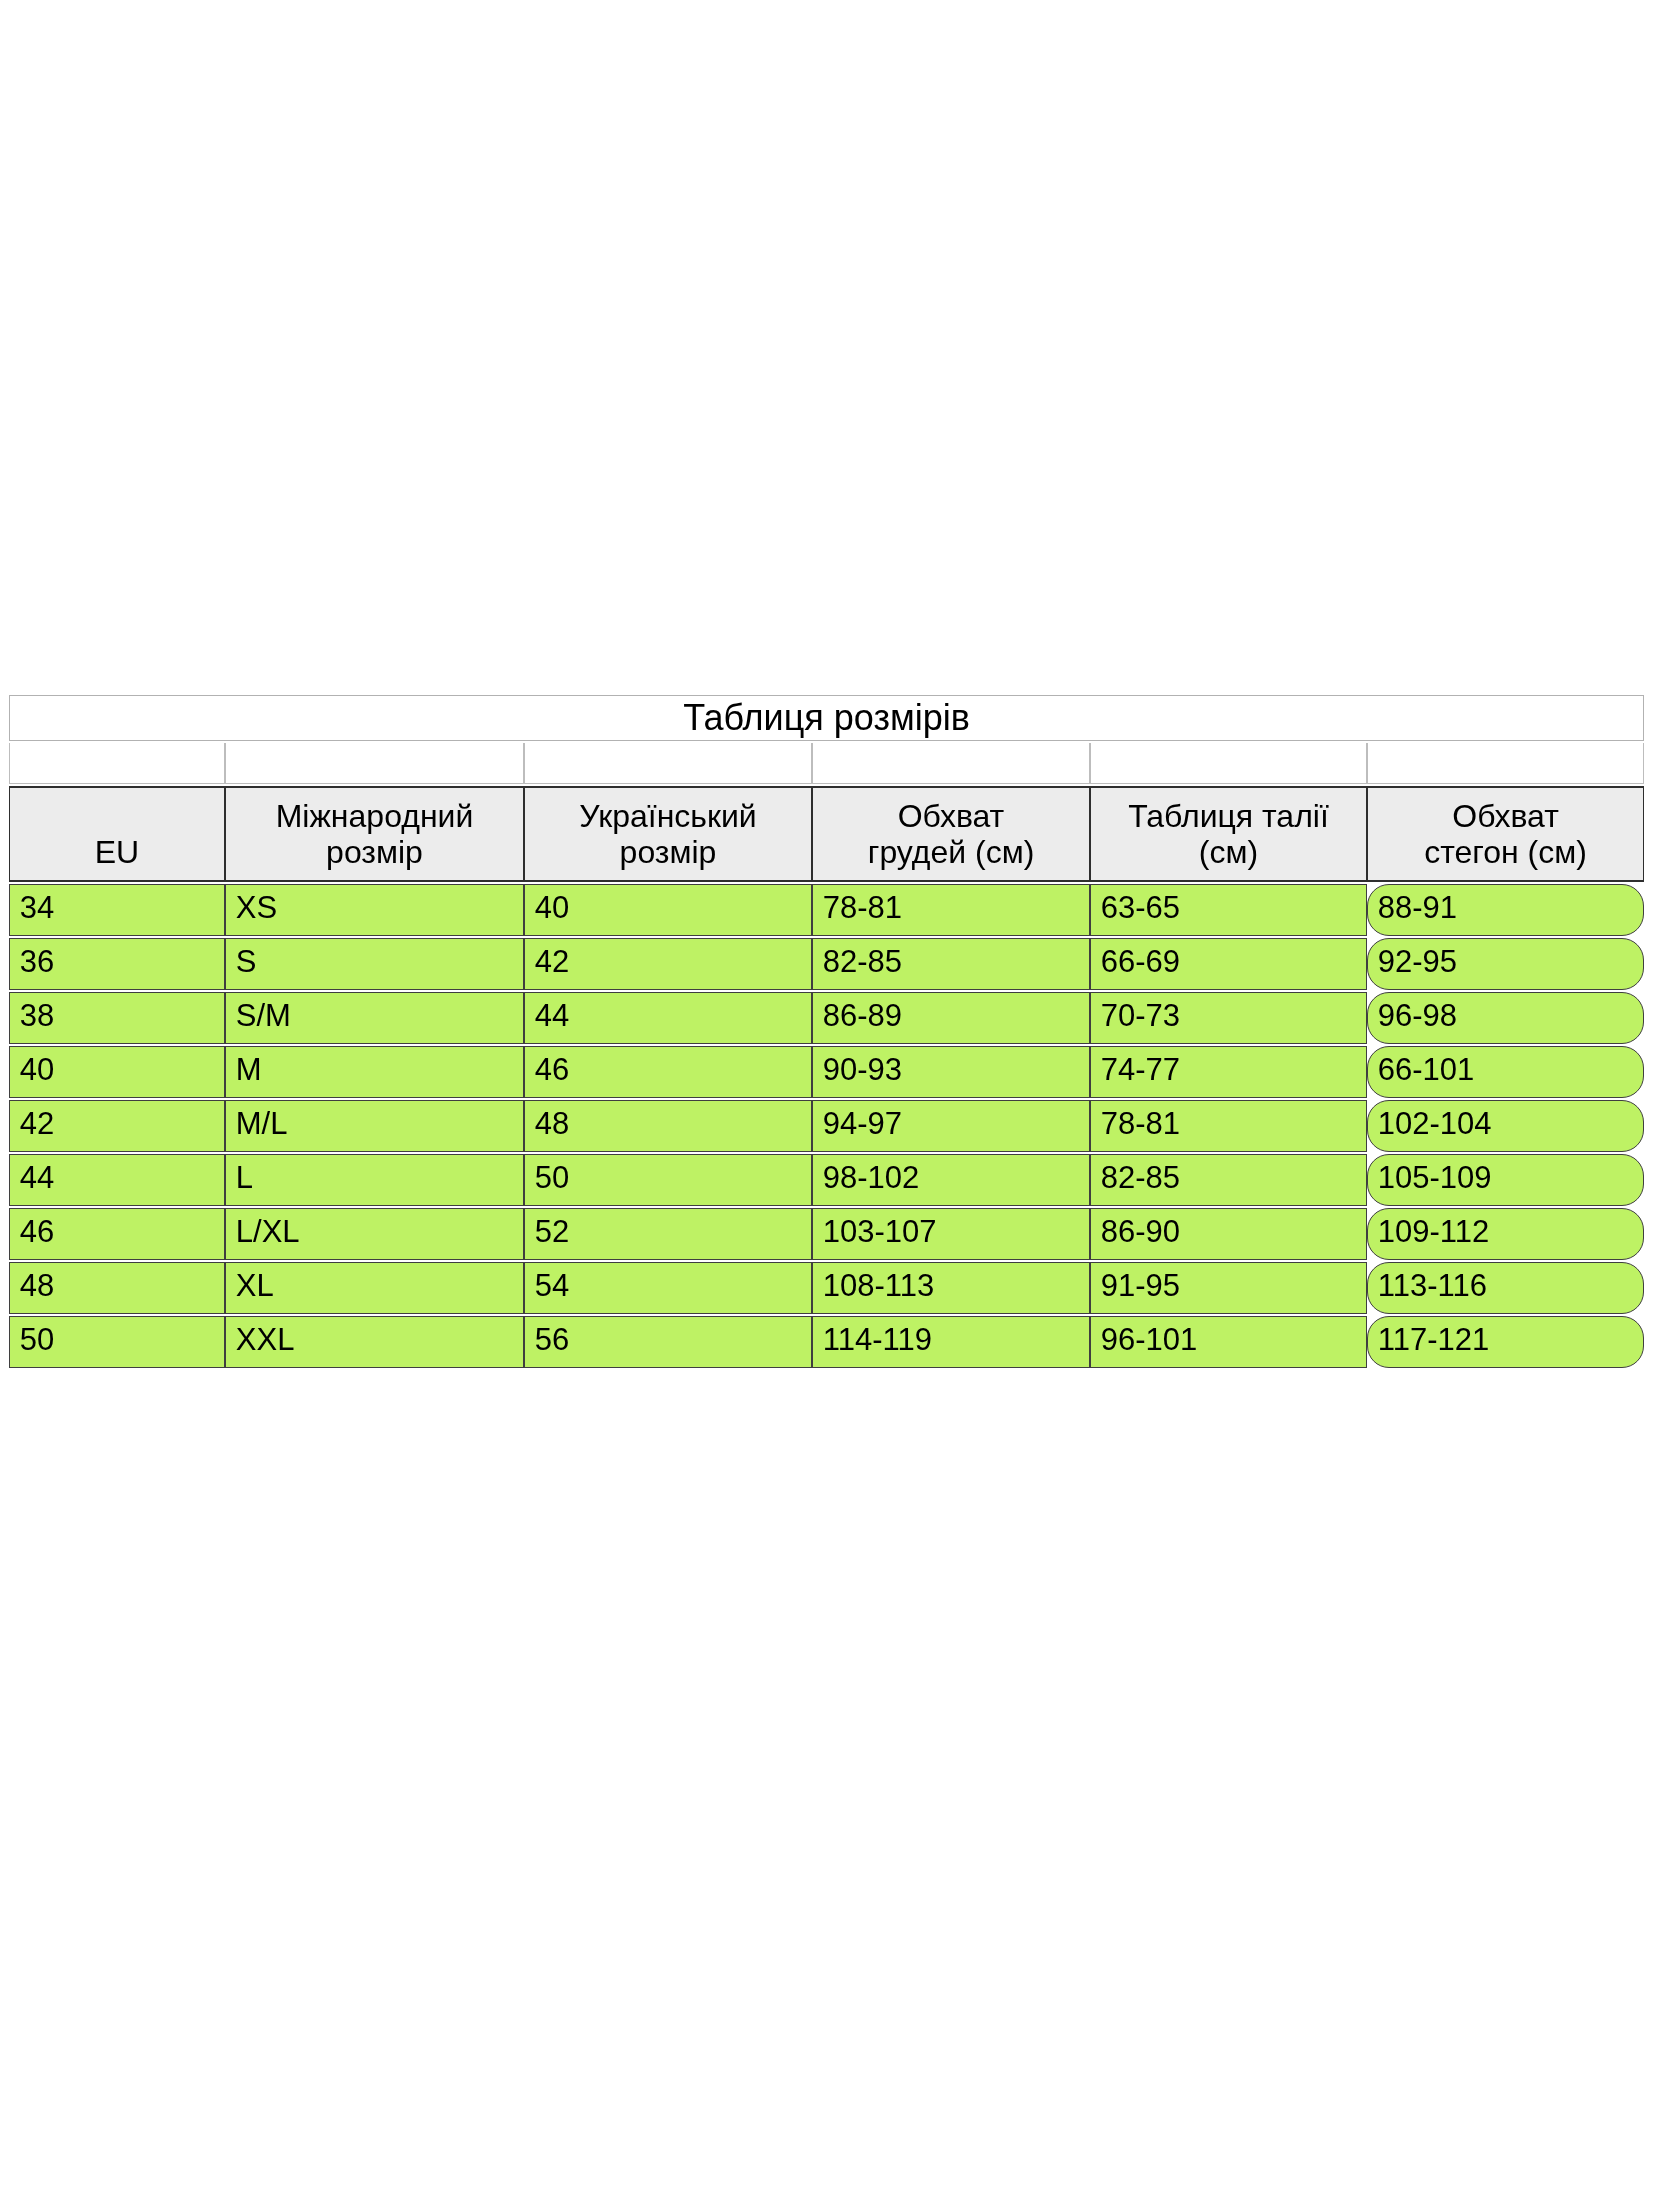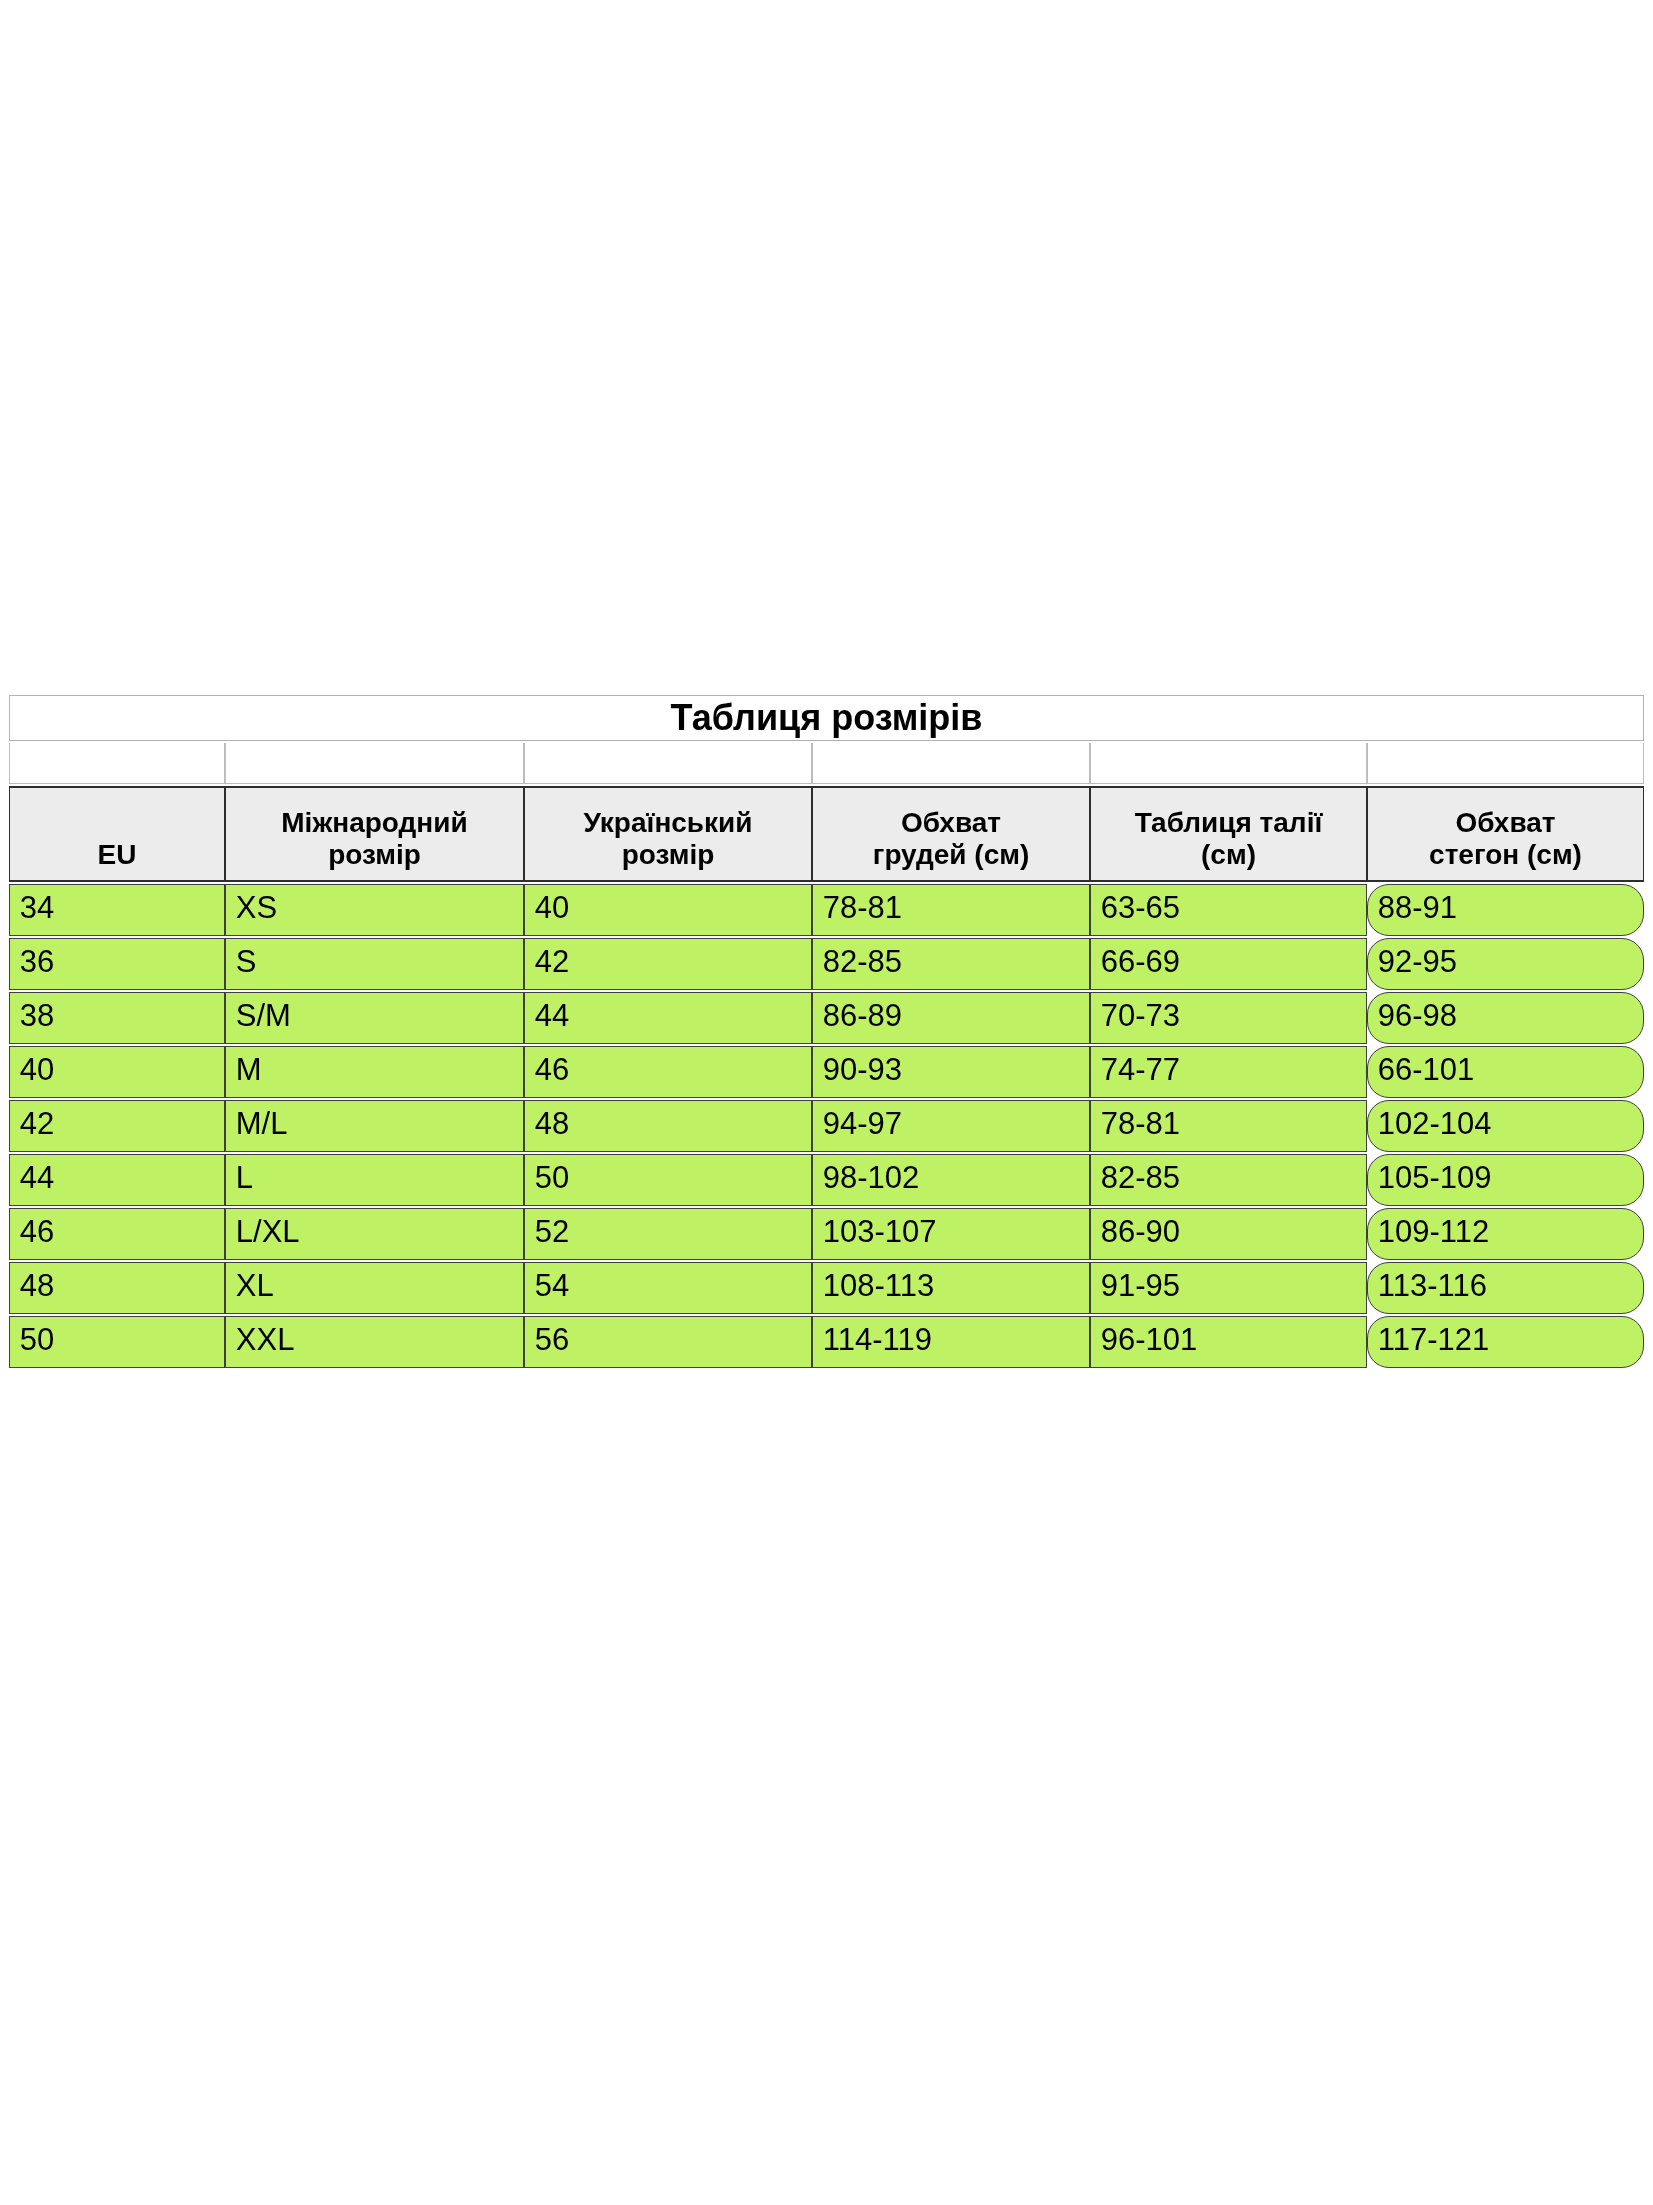--- a/index.html
+++ b/index.html
@@ -20,41 +20,41 @@
   }
   td, th { box-sizing: border-box; overflow: hidden; margin: 0; }
 
   
   .title-row td {
     height: 40px;
     border: 0.8px solid #b2b2b2;
     background: #ffffff;
     text-align: center;
     vertical-align: middle;
-    font-weight: bold;
+    font-weight: normal;
     font-size: 36px;
   }
 
   
   .spacer-row td {
     height: 41px;
     border: 0.8px solid #bdbdbd;
     border-top: 0;
     background: #ffffff;
   }
 
   
   .header-row th {
     height: 96px;
     background: #ececec;
     border: 2.5px solid #2e2e2e;
     border-left-width: 0.8px;
     border-right-width: 0.8px;
-    font-weight: bold;
-    font-size: 28px;
+    font-weight: normal;
+    font-size: 32px;
     line-height: 1.13;
     text-align: center;
     vertical-align: bottom;
     padding: 3.3px 4.9px 9.8px 4.9px;
     white-space: pre-line;
   }
   .header-row th:first-child { border-left-width: 1.6px; }
   .header-row th:last-child  { border-right-width: 1.6px; }
 
   

